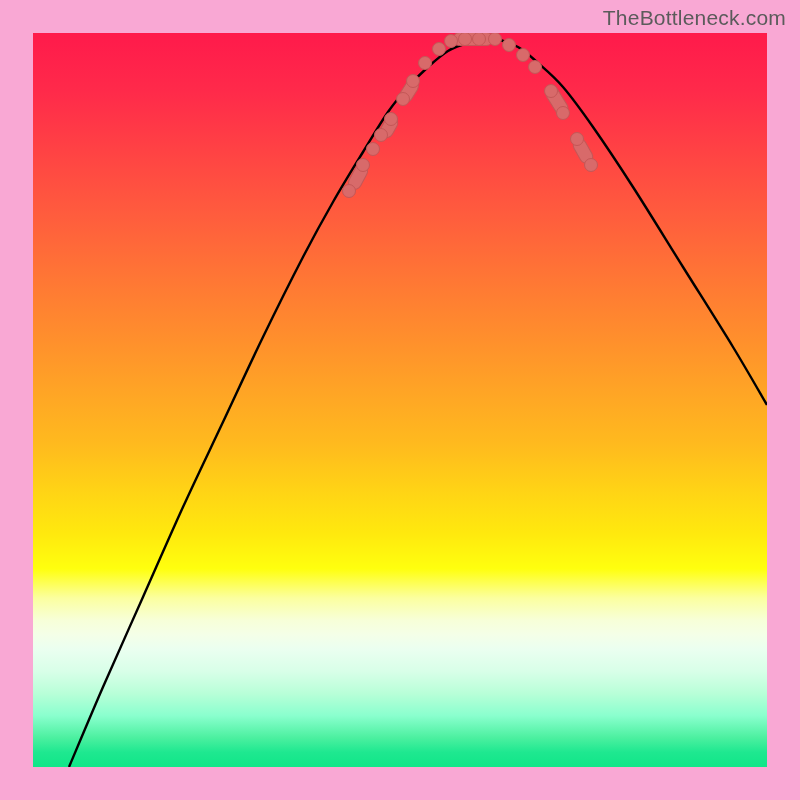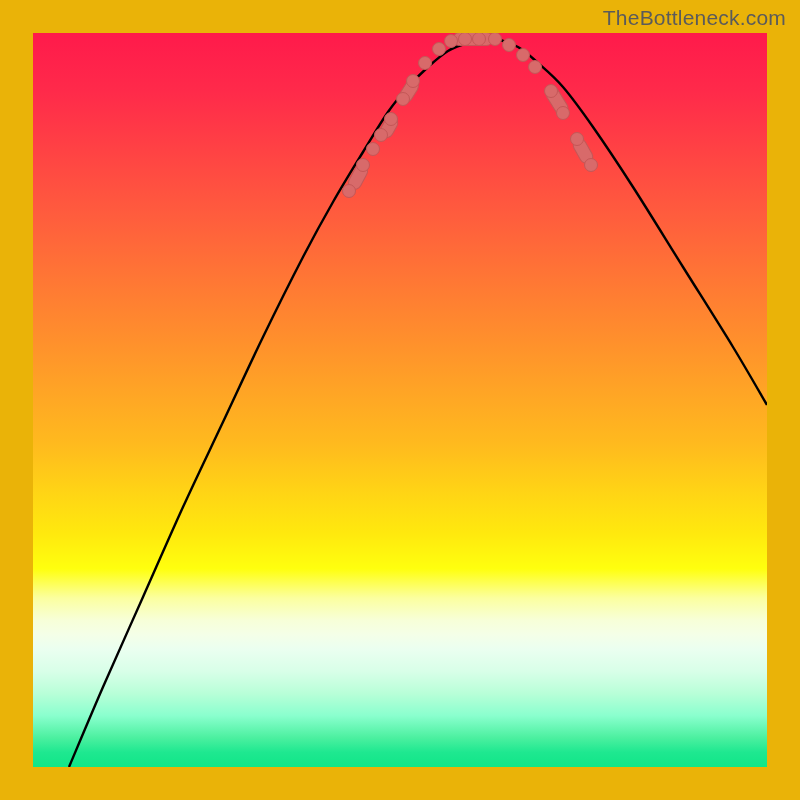--- a/index.html
+++ b/index.html
@@ -7,21 +7,21 @@
     padding: 0;
     width: 800px;
     height: 800px;
     overflow: hidden;
     background: #000;
     font-family: Arial, Helvetica, sans-serif;
   }
   .frame {
     position: absolute;
     inset: 0;
-    background: #eab308;
+    background: #f9a8d4;
   }
   .plot {
     position: absolute;
     left: 33px;
     top: 33px;
     width: 734px;
     height: 734px;
     overflow: hidden;
   }
   .gradient {

